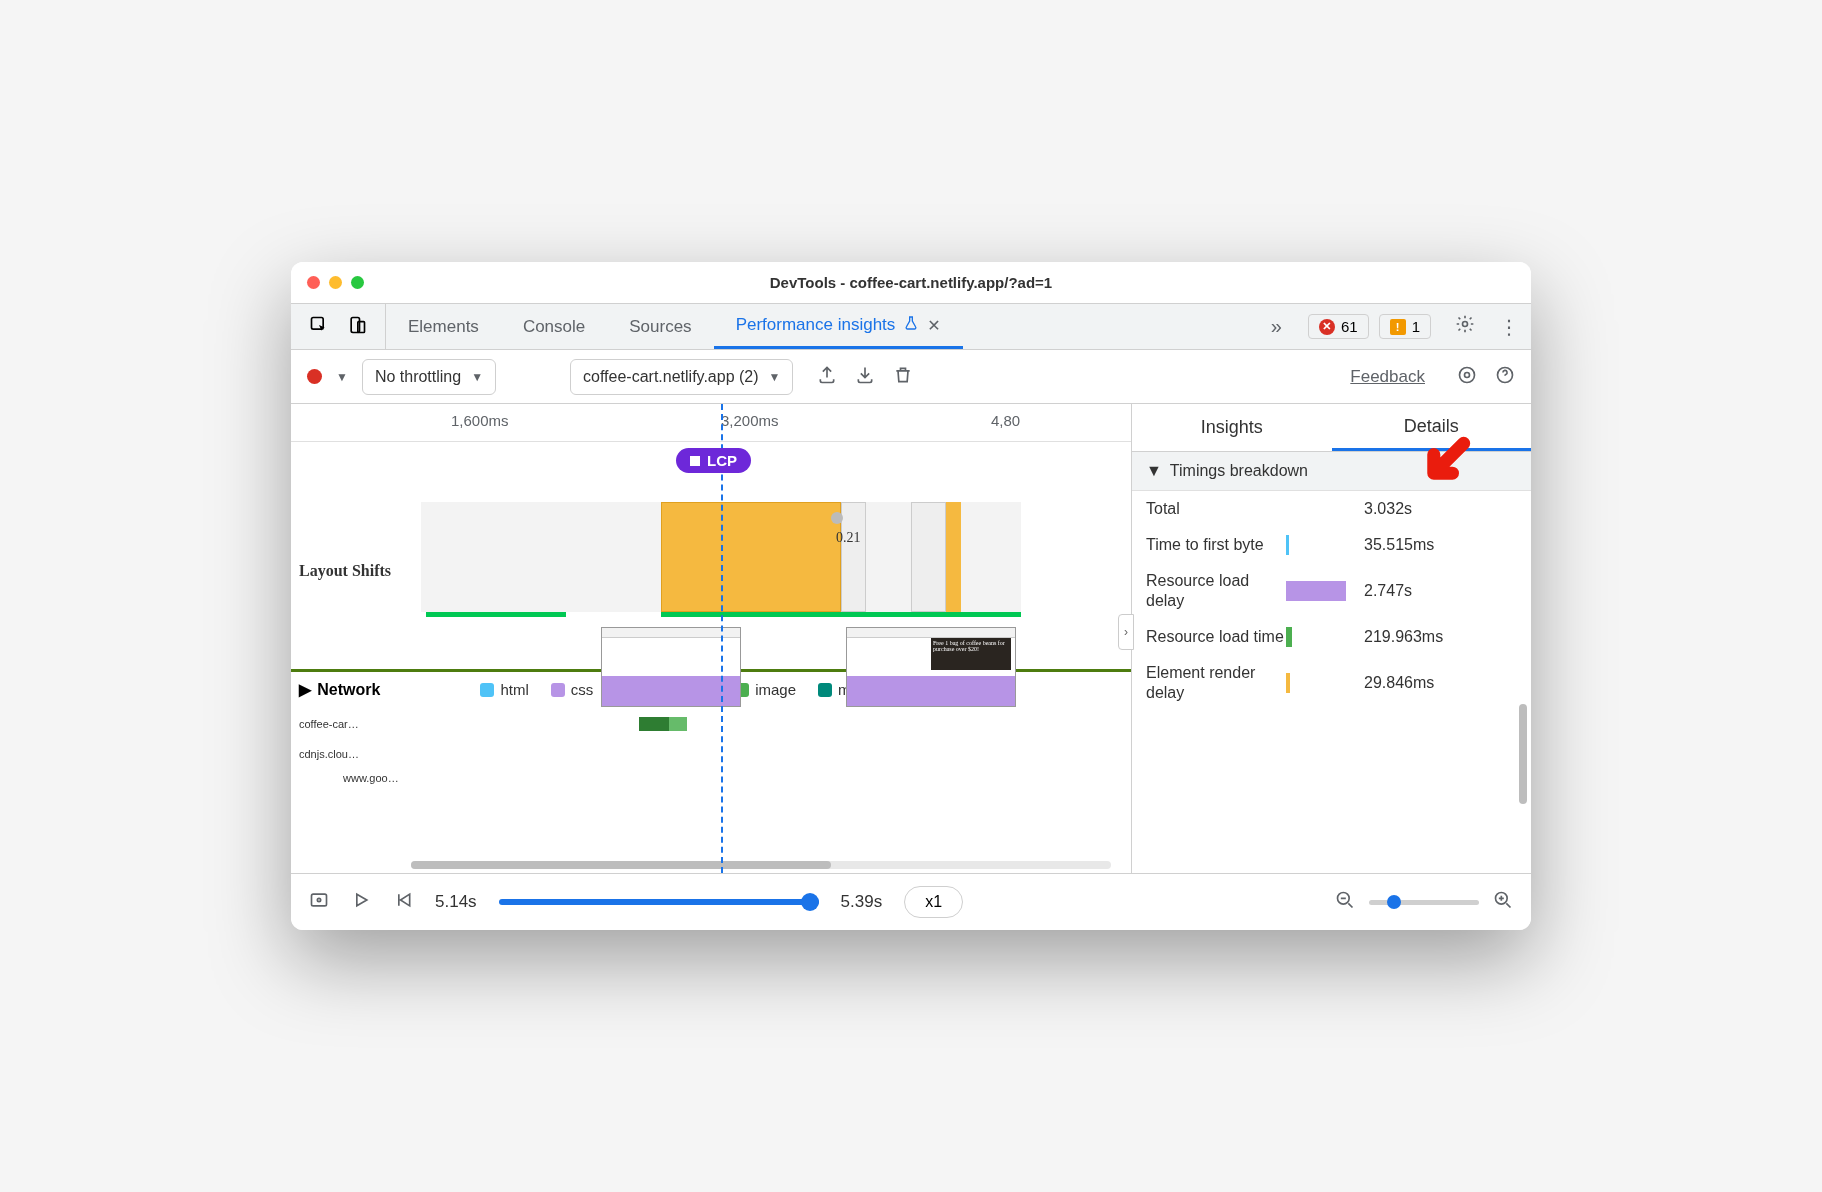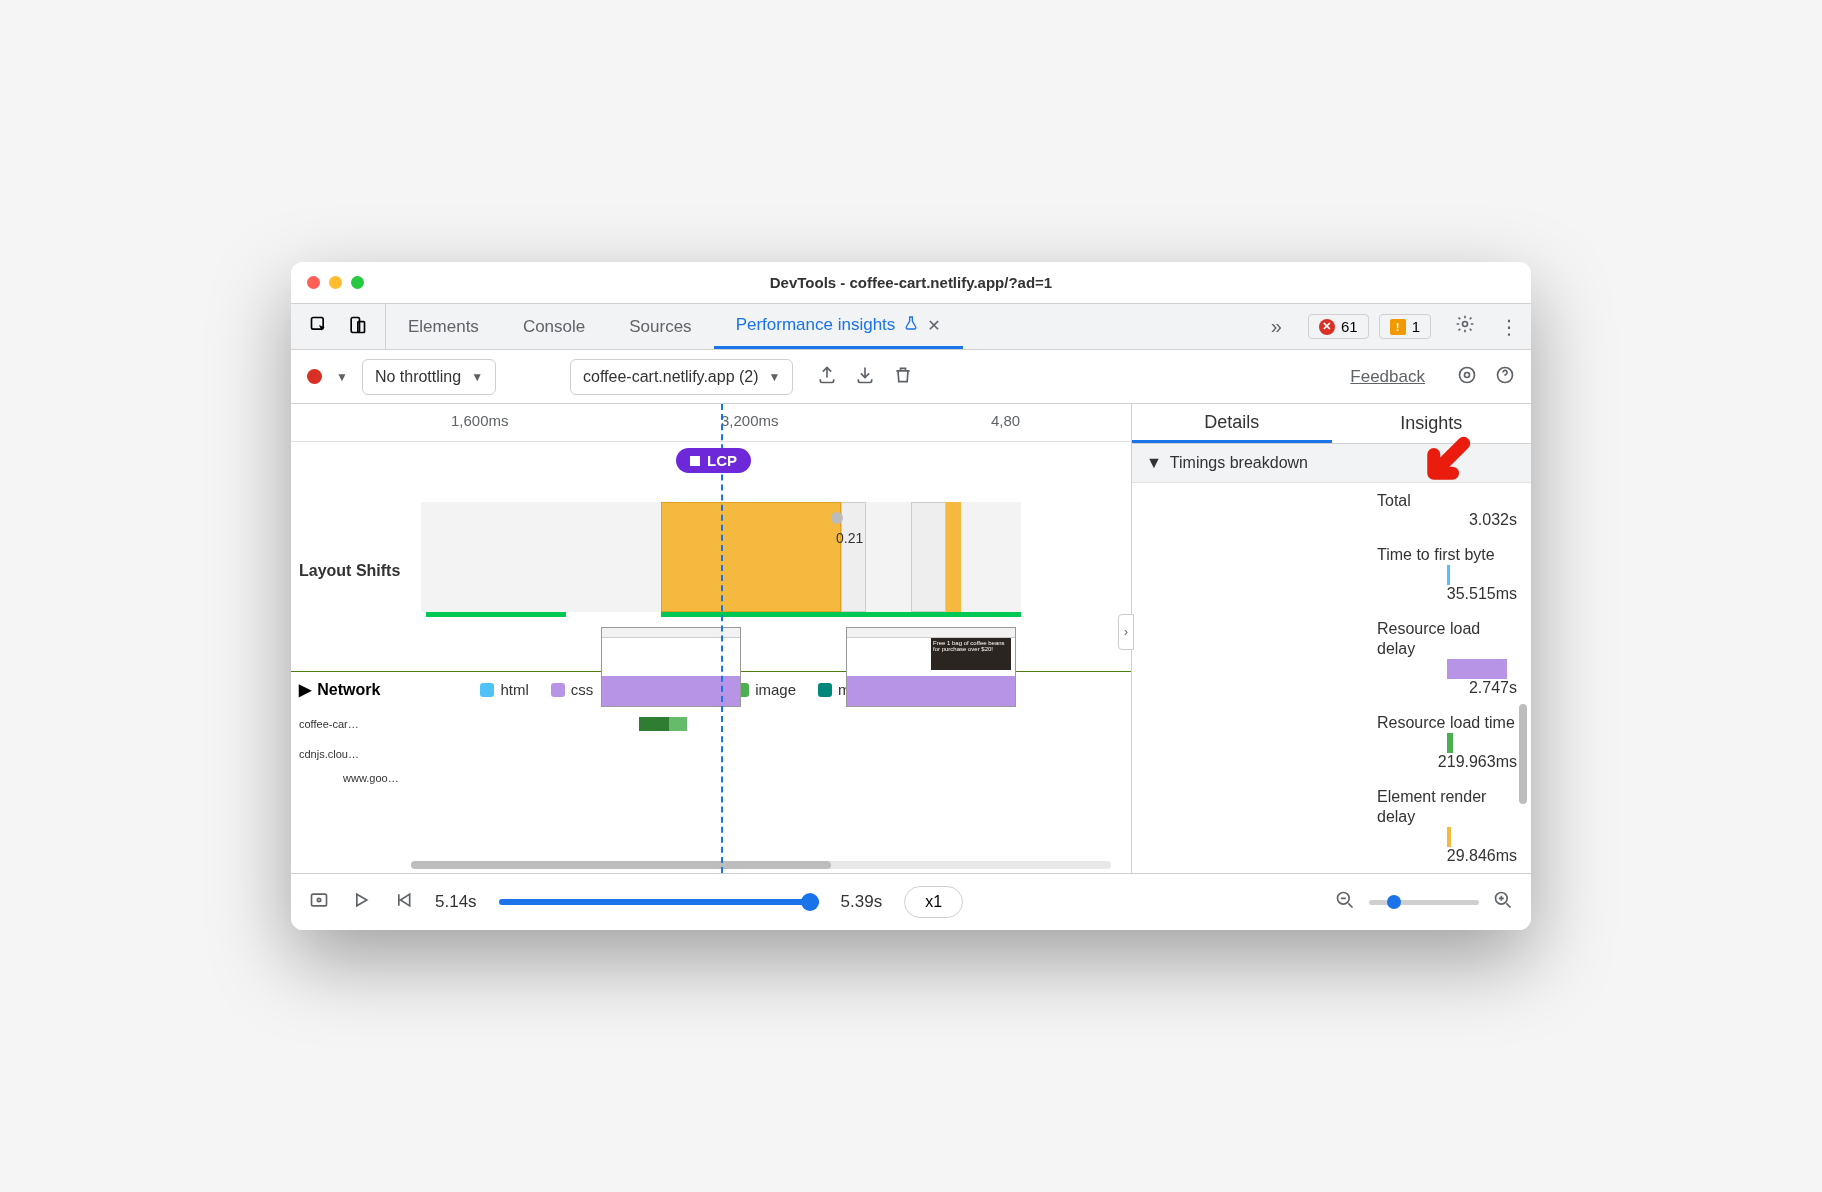--- a/index.html
+++ b/index.html
@@ -94,21 +94,21 @@
   position:absolute; top:44px; left:385px;
   background:#6d28d9; color:#fff; border-radius:14px;
   padding:4px 14px; font-size:15px; font-weight:600;
   display:flex; align-items:center; gap:7px; z-index:5;
 }
 .lcp-pill .sq { width:10px; height:10px; background:#fff; }
 .vline {
   position:absolute; top:0; bottom:0; left:430px;
   border-left:2px dashed #1a73e8; z-index:4;
 }
-.flame-area { height:230px; position:relative; border-bottom:1px solid #4d7c0f;}
+.flame-area { height:230px; position:relative; border-bottom:3px solid #4d7c0f;font-family:Liberation Serif, serif;}
 .flame-block {
   position:absolute; top:60px; left:370px; width:180px; height:110px;
   background:#f5b940; border:1px solid #e0a020;
 }
 .flame-block2 {
   position:absolute; top:60px; left:550px; width:25px; height:110px;
   background:#eee; border:1px solid #ccc;
 }
 .dot-021 { position:absolute; top:70px; left:540px; width:12px; height:12px; background:#bbb; border-radius:50%; }
 .lbl-021 { position:absolute; top:88px; left:545px; font-size:14px; color:#333;}
@@ -159,21 +159,21 @@
 .rtab.active { border-bottom:3px solid #1a73e8; }
 .arrow-annot {
   position:absolute; top:30px; right:58px; z-index:10;
 }
 .arrow-annot svg { width:56px; height:56px; }
 .section-hdr {
   background:#f1f3f4; padding:10px 14px; font-size:16px; color:#333;
   display:flex; align-items:center; gap:8px; border-bottom:1px solid #e0e0e0;
 }
 .metrics { padding:8px 14px; display:flex; flex-direction:column; gap:16px;}
-.metric { display:flex; align-items:flex-end;flex-direction:column; }
+.metric { display:flex; align-items:center; }
 .metric-label { width:140px; font-size:16px; color:#333; line-height:1.25;}
 .metric-bar { width:70px; display:flex; align-items:center; }
 .metric-val { font-size:16px; color:#333; margin-left:8px;}
 .bar-seg { height:20px; }
 .learn { padding:12px 14px; }
 .learn a { color:#1a73e8; font-size:16px; text-decoration:underline;}
 .rp-scroll { position:absolute; right:4px; top:300px; width:8px; height:100px; background:#bdbdbd; border-radius:4px;}
 
 .footer {
   height:56px; display:flex; align-items:center; gap:22px; padding:0 18px;
@@ -378,22 +378,22 @@
         </div>
         <div class="scrollbar-h">
             <div class="thumb-sc"></div>
           </div>
       </div>
     </div>
 
     <div class="right-panel">
       <div class="collapse-handle">›</div>
       <div class="right-tabs">
+        <div class="rtab">Insights</div>
         <div class="rtab active">Details</div>
-        <div class="rtab">Insights</div>
       </div>
       <div class="arrow-annot">
         <svg viewBox="0 0 60 60">
             <path d="M50 10 L18 42 M18 42 L18 22 M18 42 L38 42" stroke="#ea1c0d" stroke-width="14" stroke-linecap="round" stroke-linejoin="round" fill="none"></path>
           </svg>
       </div>
       <div class="section-hdr">
         <span>▼</span>
         <span>Timings breakdown</span>
       </div>

